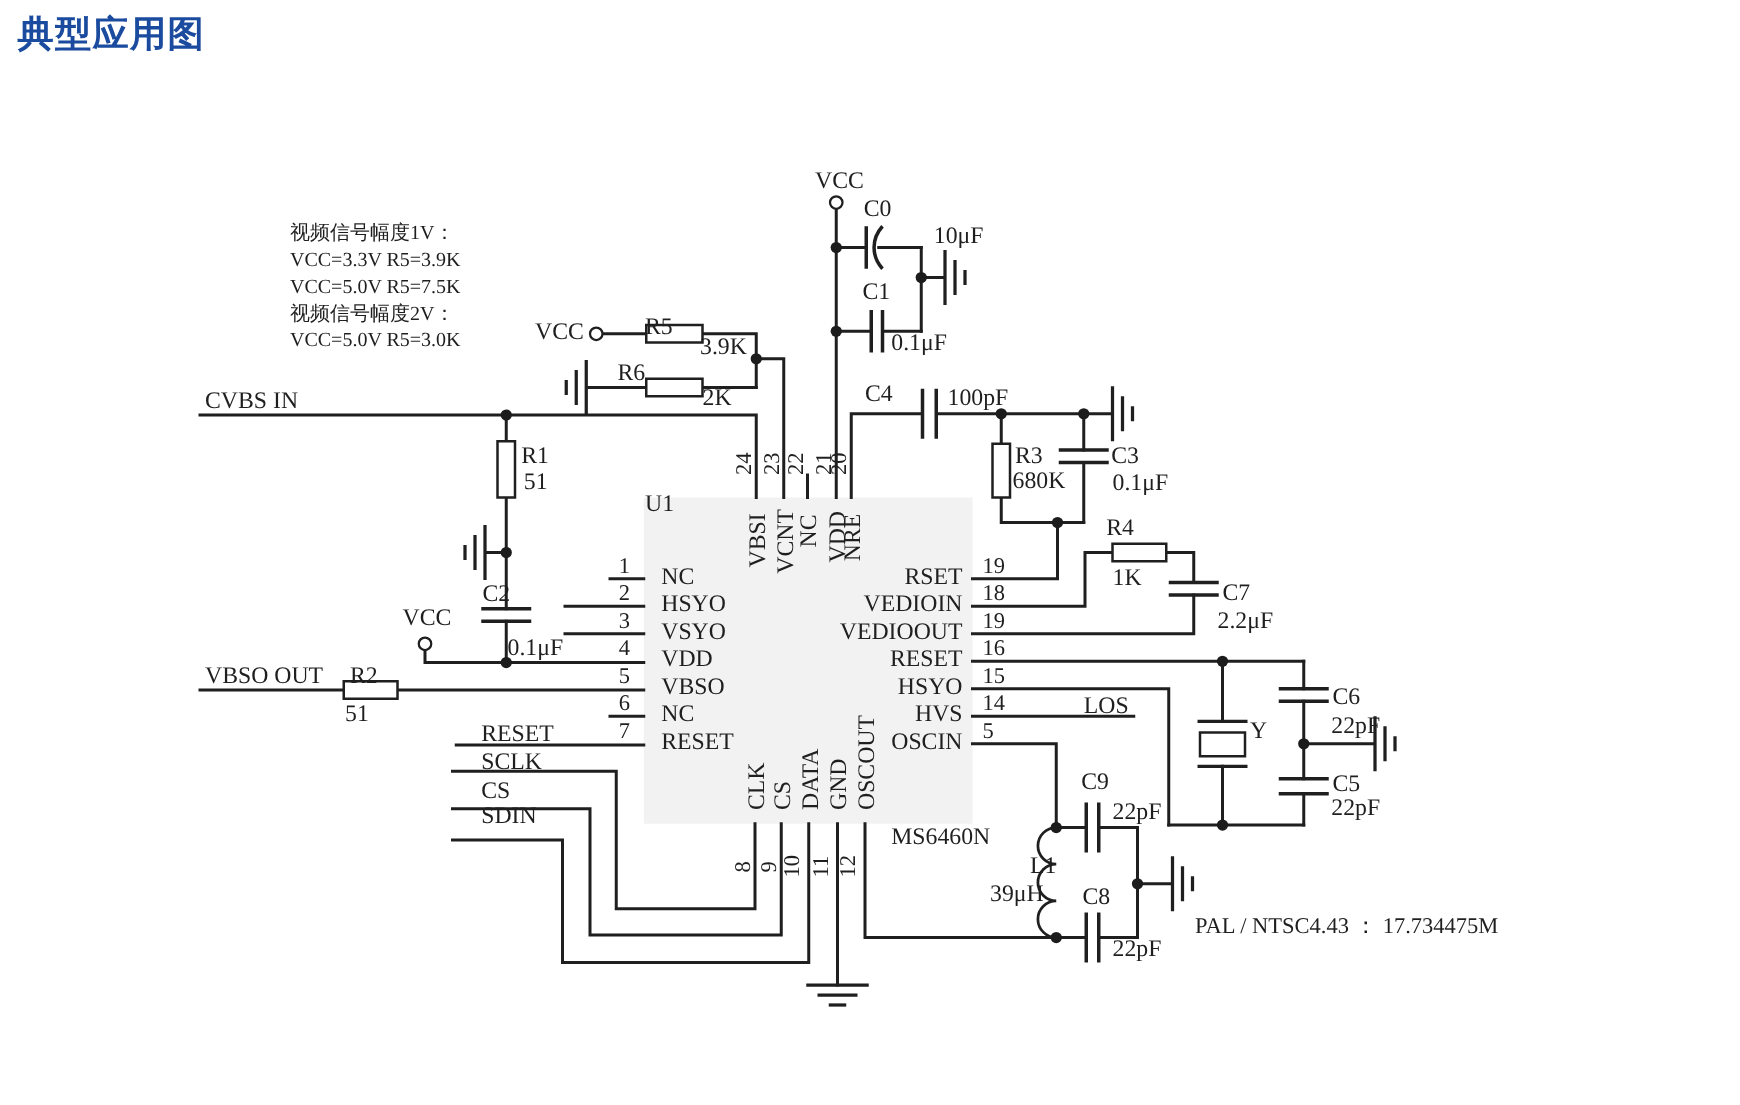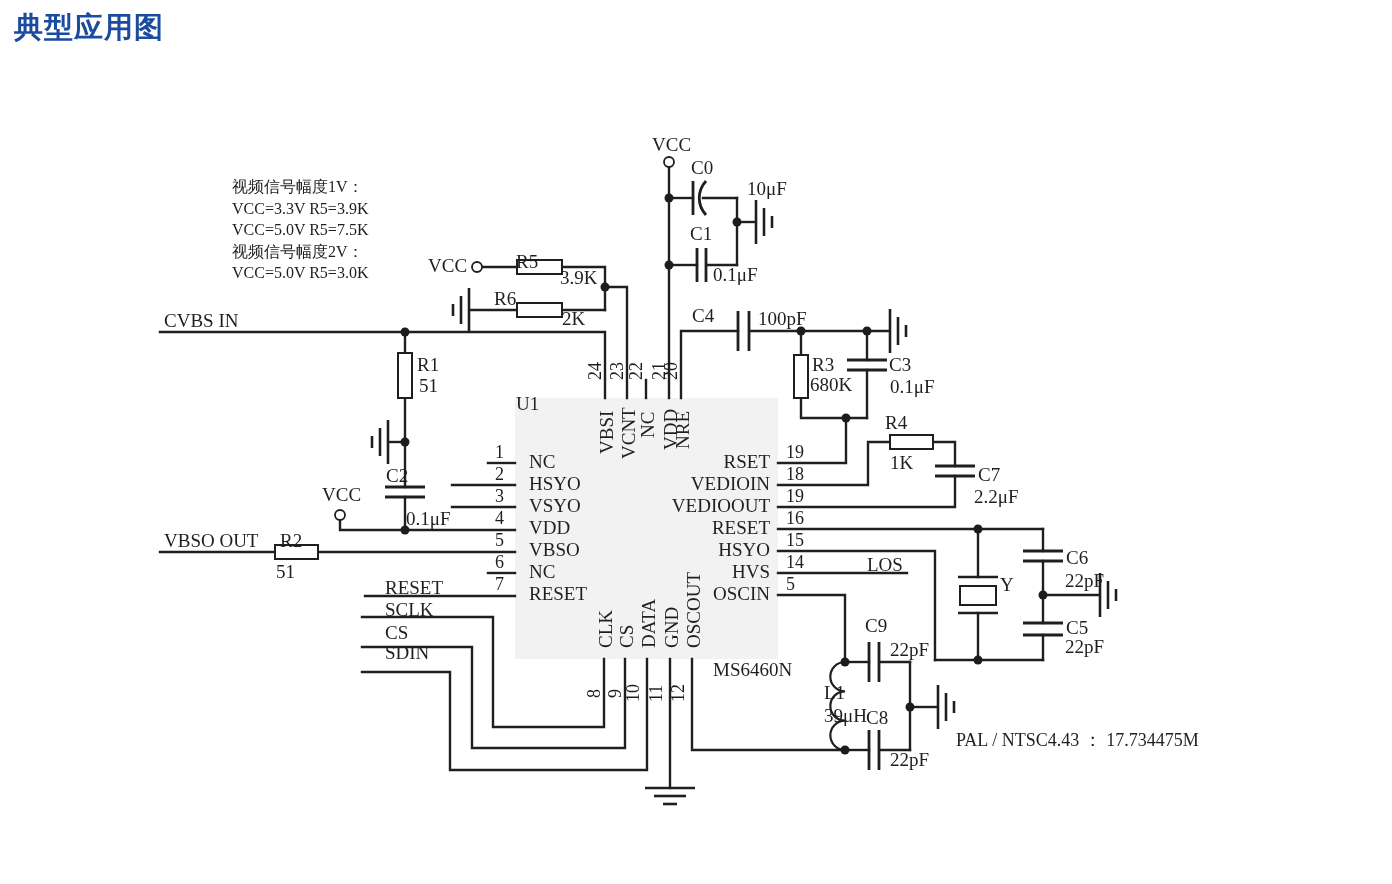--- a/index.html
+++ b/index.html
@@ -223,21 +223,21 @@
     <span class="lbl" style="left:978px;top:465px">C7</span>
     <span class="lbl" style="left:974px;top:487px">2.2μF</span>
     <span class="lbl" style="left:1000px;top:575px">Y</span>
     <span class="lbl" style="left:1066px;top:548px">C6</span>
     <span class="lbl" style="left:1065px;top:571px">22pF</span>
     <span class="lbl" style="left:1066px;top:618px">C5</span>
     <span class="lbl" style="left:1065px;top:637px">22pF</span>
     <span class="lbl" style="left:865px;top:616px">C9</span>
     <span class="lbl" style="left:890px;top:640px">22pF</span>
     <span class="lbl" style="left:824px;top:683px">L1</span>
-    <span class="lbl" style="left:824px;top:706px">39μH</span>
+    <span class="lbl" style="left:792px;top:706px">39μH</span>
     <span class="lbl" style="left:866px;top:708px">C8</span>
     <span class="lbl" style="left:890px;top:750px">22pF</span>
 
     <span class="lbl" style="left:516px;top:394px">U1</span>
     <span class="lbl" style="left:713px;top:660px">MS6460N</span>
 
     <span class="lbl num vert" style="left:585px;top:380px">24</span>
     <span class="lbl num vert" style="left:607px;top:380px">23</span>
     <span class="lbl num vert" style="left:626px;top:380px">22</span>
     <span class="lbl num vert" style="left:649px;top:380px">21</span>

